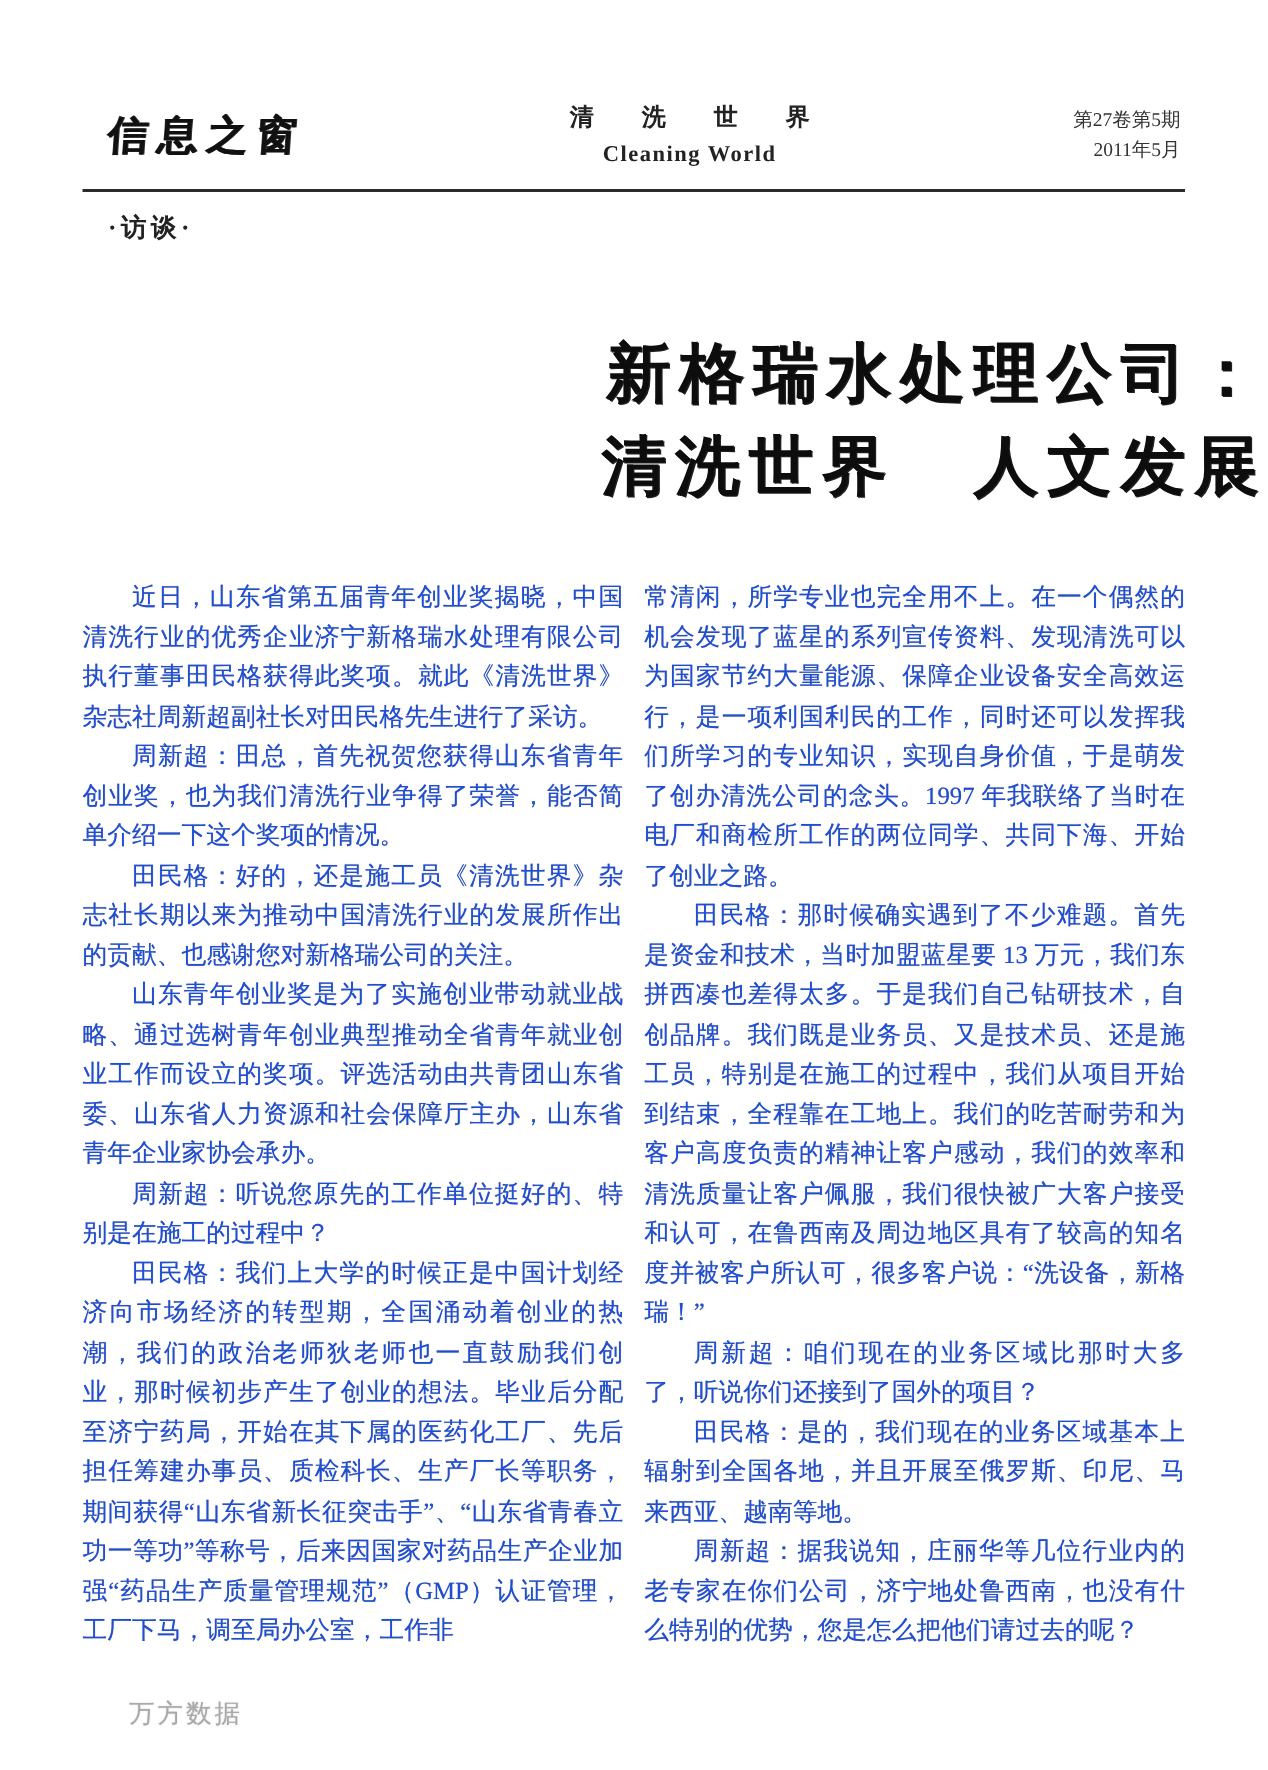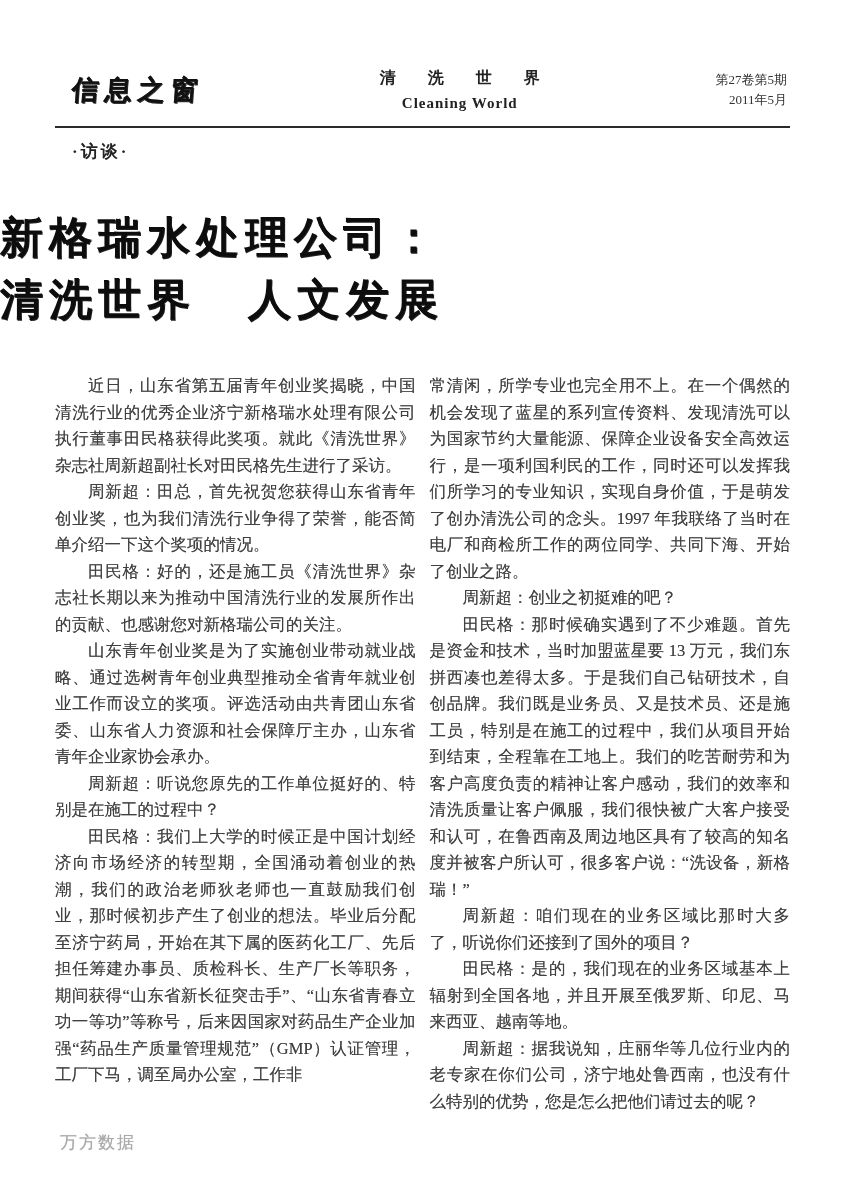--- a/index.html
+++ b/index.html
@@ -48,21 +48,21 @@
 
   .section-label {
     margin: 12px 0 0 72px;
     font-size: 17px;
     font-weight: 700;
     color: #222;
     letter-spacing: 3px;
   }
 
   
-  .title-block { text-align: left; margin-top: 44px; }
+  .title-block { text-align: right; margin-top: 56px; }
   .title-line {
     font-size: 43px;
     font-weight: 900;
     color: #0d0d0d;
     letter-spacing: 6px;
     line-height: 62px;
     text-shadow: 0.8px 0.8px 0 #222;
     font-family: "Liberation Serif", "DejaVu Serif", serif;
   }
   .title-gap { display: inline-block; width: 52px; }
@@ -81,29 +81,29 @@
     padding: 0 55px;
     margin-top: 42px;
   }
   .col { width: 50%; }
   .col p {
     margin: 0;
     font-size: 16.5px;
     line-height: 26.5px;
     text-align: justify;
     text-indent: 2em;
-    color: #404040;
+    color: #1d4ed8;
     text-shadow: 0 0 0.5px rgba(40,40,40,0.55);
   }
   .col p.flush { text-indent: 0; }
 
   
   .watermark {
     position: absolute;
-    left: 60px;
+    left: 86px;
     bottom: 26px;
     font-size: 17px;
     color: #a9a9a9;
     letter-spacing: 2px;
     text-shadow: 0 0 1px #c5c5c5;
   }
 </style>
 </head>
 <body>
 
@@ -134,21 +134,20 @@
     <div class="col">
       <p>近日，山东省第五届青年创业奖揭晓，中国清洗行业的优秀企业济宁新格瑞水处理有限公司执行董事田民格获得此奖项。就此《清洗世界》杂志社周新超副社长对田民格先生进行了采访。</p>
       <p>周新超：田总，首先祝贺您获得山东省青年创业奖，也为我们清洗行业争得了荣誉，能否简单介绍一下这个奖项的情况。</p>
       <p>田民格：好的，还是施工员《清洗世界》杂志社长期以来为推动中国清洗行业的发展所作出的贡献、也感谢您对新格瑞公司的关注。</p>
       <p>山东青年创业奖是为了实施创业带动就业战略、通过选树青年创业典型推动全省青年就业创业工作而设立的奖项。评选活动由共青团山东省委、山东省人力资源和社会保障厅主办，山东省青年企业家协会承办。</p>
       <p>周新超：听说您原先的工作单位挺好的、特别是在施工的过程中？</p>
       <p>田民格：我们上大学的时候正是中国计划经济向市场经济的转型期，全国涌动着创业的热潮，我们的政治老师狄老师也一直鼓励我们创业，那时候初步产生了创业的想法。毕业后分配至济宁药局，开始在其下属的医药化工厂、先后担任筹建办事员、质检科长、生产厂长等职务，期间获得“山东省新长征突击手”、“山东省青春立功一等功”等称号，后来因国家对药品生产企业加强“药品生产质量管理规范”（GMP）认证管理，工厂下马，调至局办公室，工作非</p>
     </div>
     <div class="col">
       <p class="flush">常清闲，所学专业也完全用不上。在一个偶然的机会发现了蓝星的系列宣传资料、发现清洗可以为国家节约大量能源、保障企业设备安全高效运行，是一项利国利民的工作，同时还可以发挥我们所学习的专业知识，实现自身价值，于是萌发了创办清洗公司的念头。1997 年我联络了当时在电厂和商检所工作的两位同学、共同下海、开始了创业之路。</p>
-      <p>周新超：创业之初挺难的吧？</p>
       <p>田民格：那时候确实遇到了不少难题。首先是资金和技术，当时加盟蓝星要 13 万元，我们东拼西凑也差得太多。于是我们自己钻研技术，自创品牌。我们既是业务员、又是技术员、还是施工员，特别是在施工的过程中，我们从项目开始到结束，全程靠在工地上。我们的吃苦耐劳和为客户高度负责的精神让客户感动，我们的效率和清洗质量让客户佩服，我们很快被广大客户接受和认可，在鲁西南及周边地区具有了较高的知名度并被客户所认可，很多客户说：“洗设备，新格瑞！”</p>
       <p>周新超：咱们现在的业务区域比那时大多了，听说你们还接到了国外的项目？</p>
       <p>田民格：是的，我们现在的业务区域基本上辐射到全国各地，并且开展至俄罗斯、印尼、马来西亚、越南等地。</p>
       <p>周新超：据我说知，庄丽华等几位行业内的老专家在你们公司，济宁地处鲁西南，也没有什么特别的优势，您是怎么把他们请过去的呢？</p>
     </div>
   </div>
 
   <div class="watermark">万方数据</div>
 
 </div>

